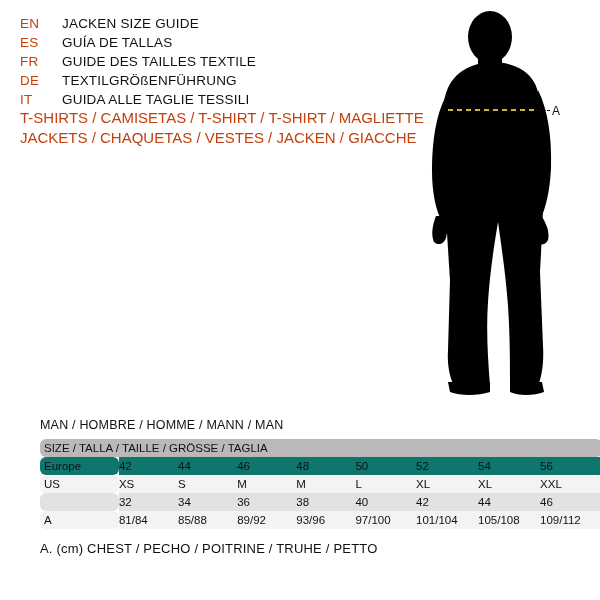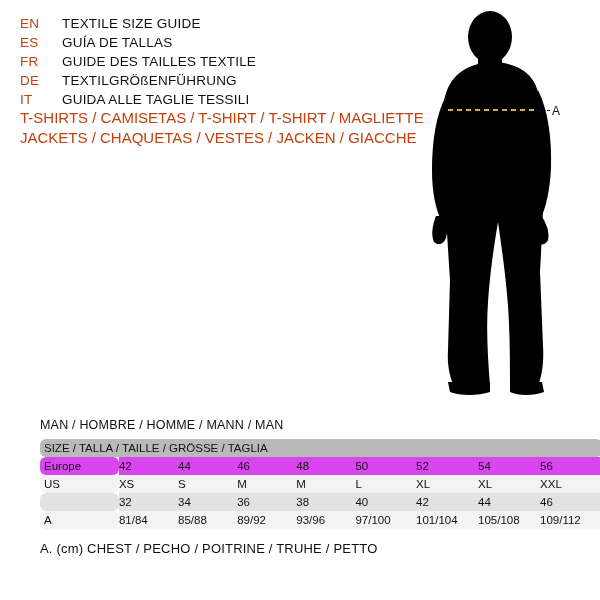--- a/index.html
+++ b/index.html
@@ -111,21 +111,21 @@
     padding: 0;
     height: 18px;
     vertical-align: middle;
     white-space: nowrap;
   }
   .row-head td {
     background: #b9b9b9;
     font-size: 11.5px;
     height: 17px;
   }
-  .row-alt-a td { background: #d946ef; }
+  .row-alt-a td { background: #0f766e; }
   .row-alt-b td { background: #f3f3f3; }
   .row-alt-c td { background: #e2e2e2; }
   .row-alt-d td { background: #f3f3f3; }
   .c0 { width: 86px; padding-left: 4px !important; border-radius: 6px; }
   .cx { width: 68px; text-align: left; }
   .footnote {
     margin-top: 12px;
     font-size: 13px;
     color: #111;
     letter-spacing: 0.2px;
@@ -133,21 +133,21 @@
   }
 </style>
 </head>
 <body>
 
 <div class="page">
 
   <div class="lang-block">
     <div class="lang-row">
       <span class="lang-code">EN</span>
-      <span class="lang-text">TEXTILE SIZE GUIDE</span>
+      <span class="lang-text">JACKEN SIZE GUIDE</span>
     </div>
     <div class="lang-row">
       <span class="lang-code">ES</span>
       <span class="lang-text">GUÍA DE TALLAS</span>
     </div>
     <div class="lang-row">
       <span class="lang-code">FR</span>
       <span class="lang-text">GUIDE DES TAILLES TEXTILE</span>
     </div>
     <div class="lang-row">

